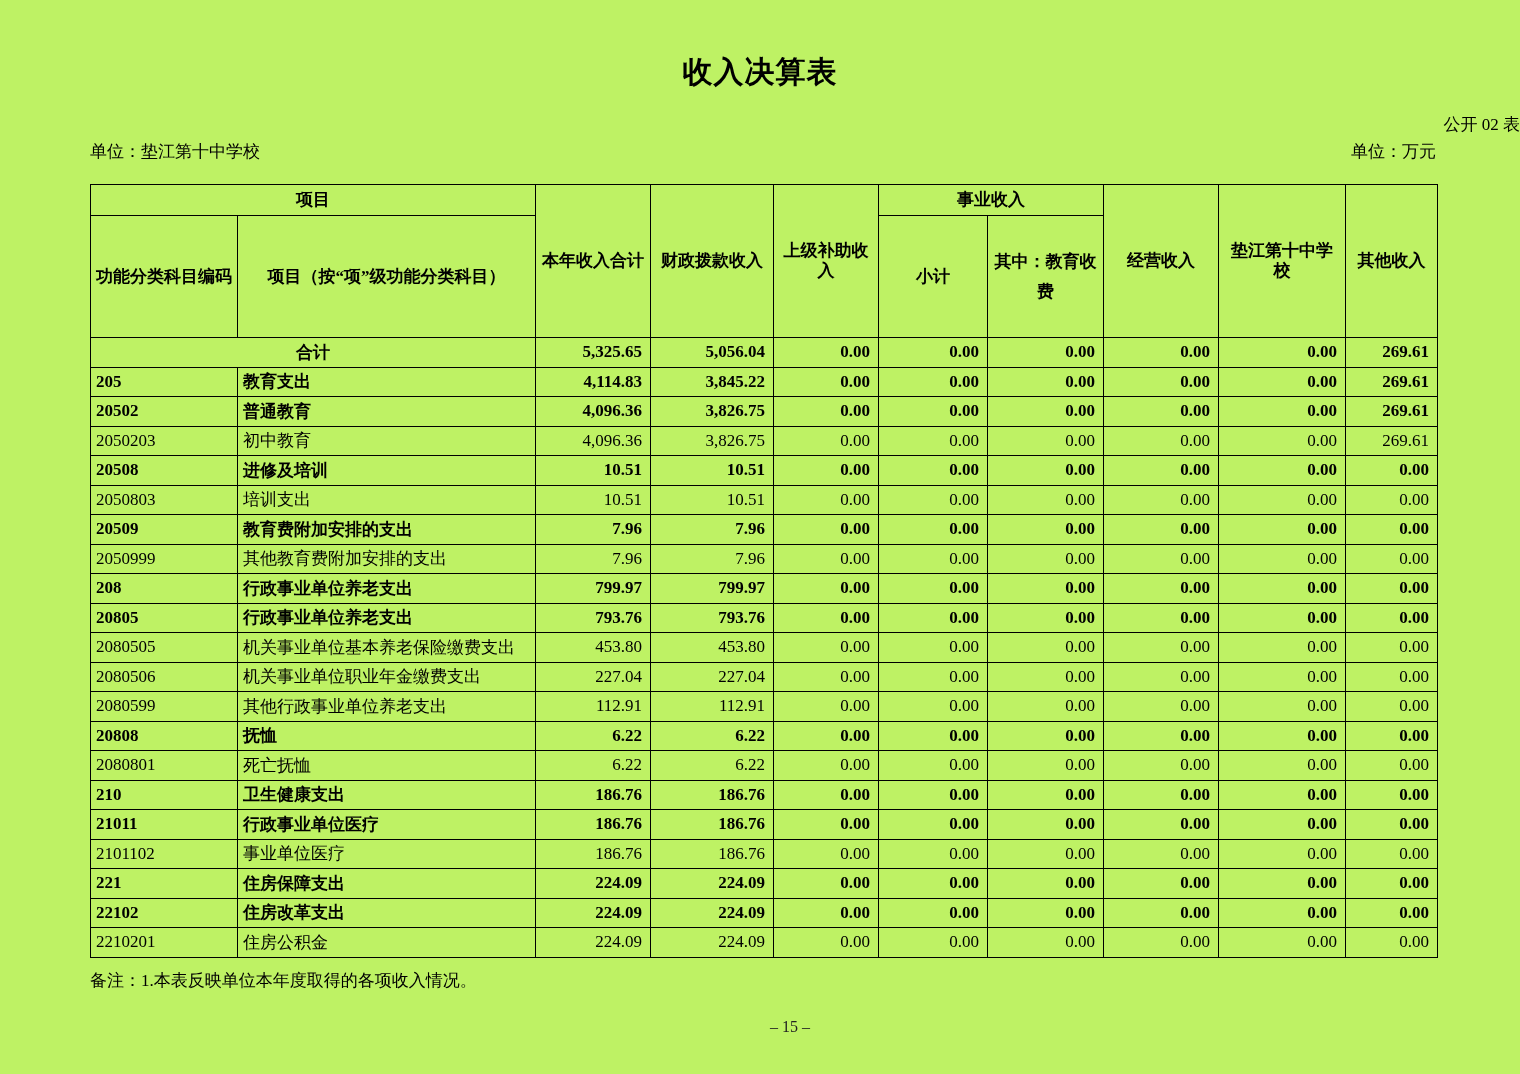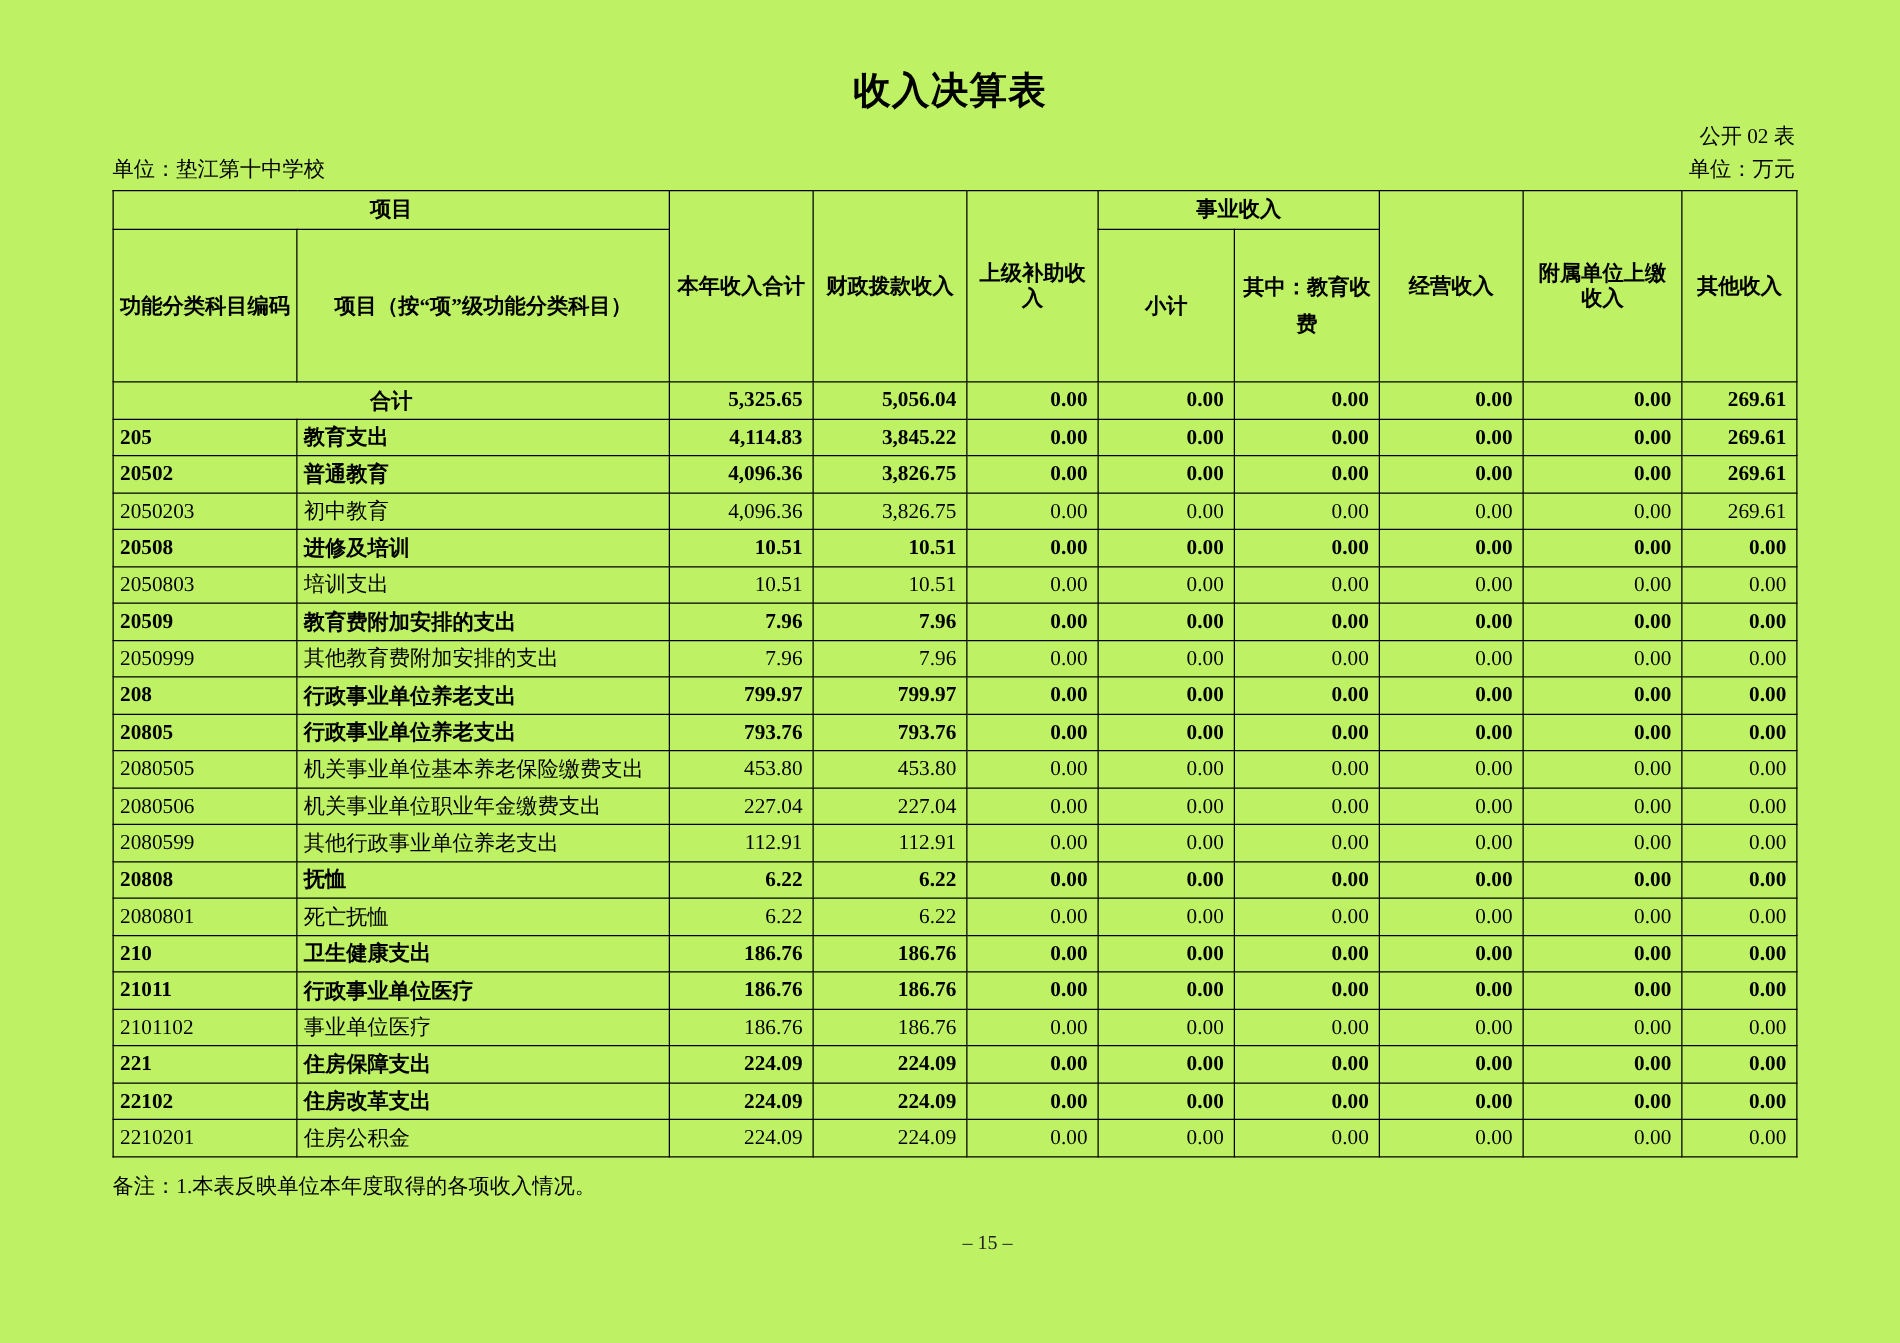--- a/index.html
+++ b/index.html
@@ -14,29 +14,28 @@
   }
   .title {
     margin: 0;
     padding-top: 52px;
     text-align: center;
     font-size: 30px;
     font-weight: bold;
     letter-spacing: 1px;
   }
   .form-label {
-    margin-top: 4px;
-    padding-right: 84px;
+    margin-top: 20px;
     text-align: right;
     font-size: 17px;
   }
   .unit-row {
     display: flex;
     justify-content: space-between;
-    margin: 4px 84px 5px 90px;
+    margin: 4px 84px 21px 90px;
     font-size: 17px;
   }
   table.income {
     border-collapse: collapse;
     table-layout: fixed;
     width: 1347px;
     margin-left: 90px;
     border-radius: 28px;
   }
   table.income th, table.income td {
@@ -99,21 +98,21 @@
       <col style="width:92px">
     </colgroup>
     <thead>
       <tr class="hrow1">
         <th colspan="2">项目</th>
         <th rowspan="2">本年收入合计</th>
         <th rowspan="2">财政拨款收入</th>
         <th rowspan="2">上级补助收入</th>
         <th colspan="2">事业收入</th>
         <th rowspan="2">经营收入</th>
-        <th rowspan="2">附属单位上缴收入</th>
+        <th rowspan="2">垫江第十中学校</th>
         <th rowspan="2">其他收入</th>
       </tr>
       <tr class="hrow2">
         <th>功能分类科目编码</th>
         <th>项目（按“项”级功能分类科目）</th>
         <th>小计</th>
         <th>其中：教育收费</th>
       </tr>
     </thead>
     <tbody>

